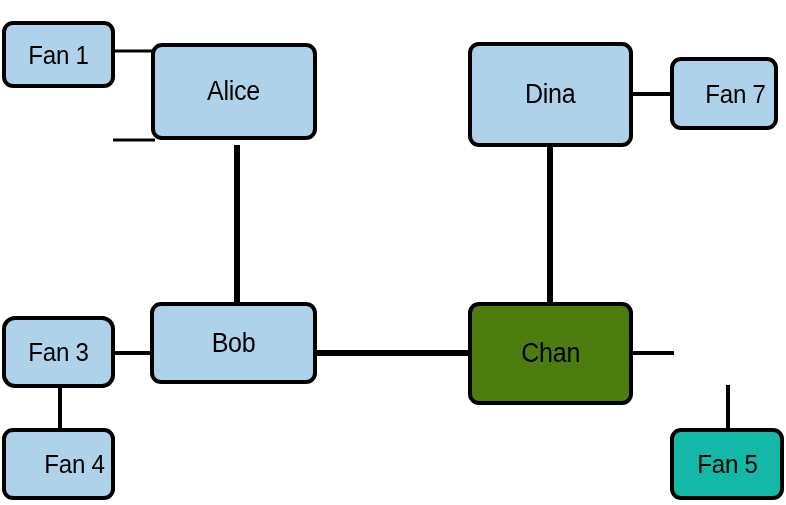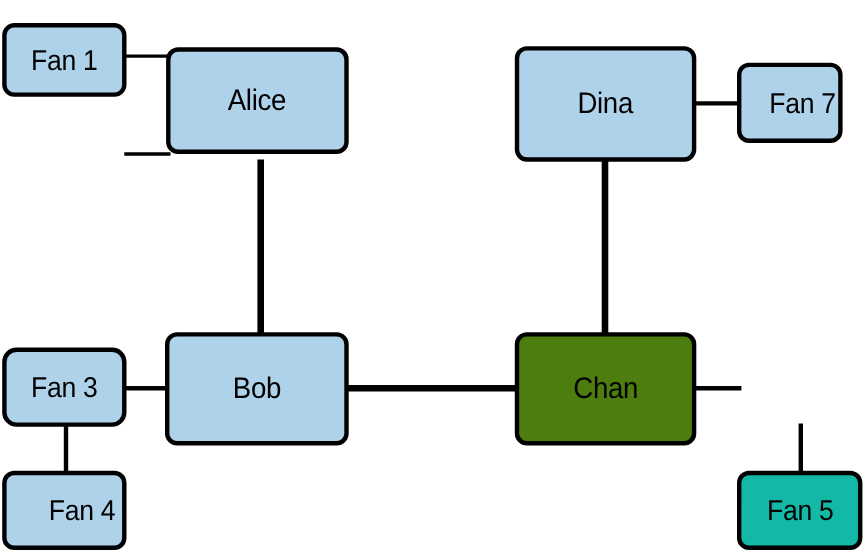--- a/index.html
+++ b/index.html
@@ -74,27 +74,27 @@
   <div id="node-layer">
       <div class="node small" style="left: 2px; top: 5px; width: 113px; height: 67px; background: rgb(174, 210, 233); border-color: rgb(0, 0, 0); border-width: 4px; border-radius: 11px; margin-top: 16px;">
         <span class="node-label">Fan 1</span>
       </div>
       <div class="node" style="left: 151px; top: 43px; width: 166px; height: 97px; background: rgb(174, 210, 233); border-color: rgb(0, 0, 0); border-width: 4px; border-radius: 11px;">
         <span class="node-label">Alice</span>
       </div>
       <div class="node" style="left: 468px; top: 42px; width: 165px; height: 105px; background: rgb(174, 210, 233); border-color: rgb(0, 0, 0); border-width: 4px; border-radius: 11px;">
         <span class="node-label">Dina</span>
       </div>
-      <div class="node small" style="left: 670px; top: 57px; width: 96px; height: 73px; background: rgb(174, 210, 233); border-color: rgb(0, 0, 0); border-width: 4px; border-radius: 11px; padding-left: 22px;">
+      <div class="node small" style="left: 670px; top: 57px; width: 108px; height: 73px; background: rgb(174, 210, 233); border-color: rgb(0, 0, 0); border-width: 4px; border-radius: 11px; padding-left: 22px;">
         <span class="node-label">Fan 7</span>
       </div>
       <div class="node small" style="left: 2px; top: 316px; width: 113px; height: 72px; background: rgb(174, 210, 233); border-color: rgb(0, 0, 0); border-width: 4px; border-radius: 13px;">
         <span class="node-label">Fan 3</span>
       </div>
-      <div class="node" style="left: 150px; top: 302px; width: 167px; height: 103px; background: rgb(174, 210, 233); border-color: rgb(0, 0, 0); border-width: 4px; border-radius: 11px;">
+      <div class="node" style="left: 150px; top: 302px; width: 167px; height: 82px; background: rgb(174, 210, 233); border-color: rgb(0, 0, 0); border-width: 4px; border-radius: 11px;">
         <span class="node-label">Bob</span>
       </div>
       <div class="node" style="left: 468px; top: 302px; width: 165px; height: 103px; background: #4d7c0f; border-color: rgb(0, 0, 0); border-width: 4px; border-radius: 11px;">
         <span class="node-label">Chan</span>
       </div>
       <div class="node small" style="left: 2px; top: 428px; width: 113px; height: 72px; background: rgb(174, 210, 233); border-color: rgb(0, 0, 0); border-width: 4px; border-radius: 11px; padding-left: 32px;">
         <span class="node-label">Fan 4</span>
       </div>
       <div class="node small" style="left: 670px; top: 428px; width: 114px; height: 72px; background: #14b8a6; border-color: rgb(0, 0, 0); border-width: 4px; border-radius: 11px;">
         <span class="node-label">Fan 5</span>

